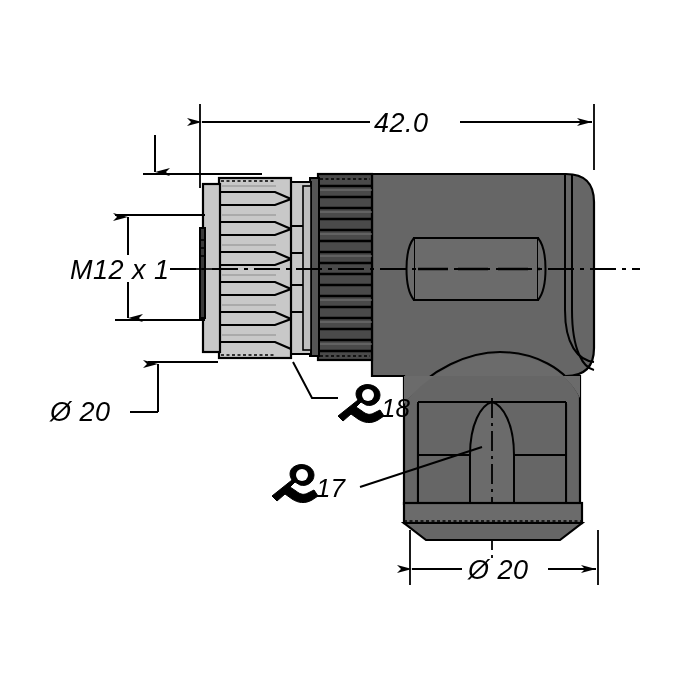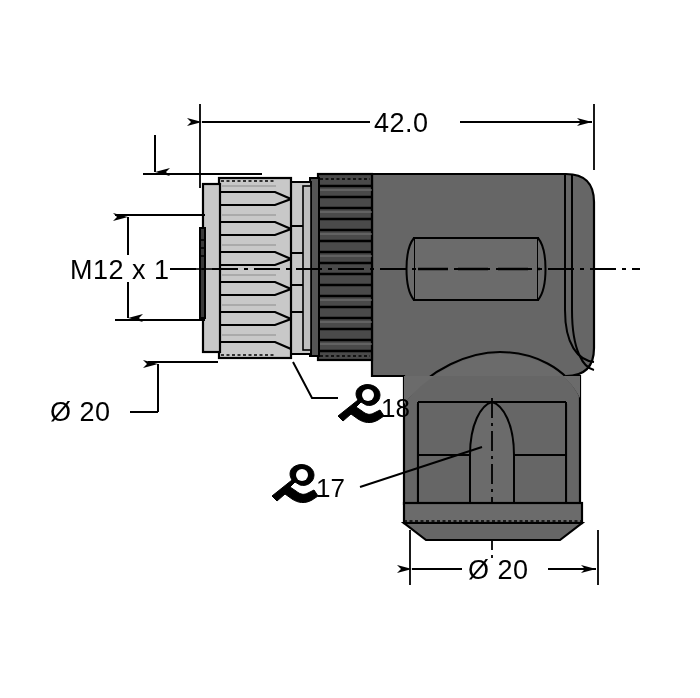--- a/index.html
+++ b/index.html
@@ -11,20 +11,21 @@
     width: 700px;
     height: 698px;
     font-family: "Liberation Sans", sans-serif;
     overflow: hidden;
   }
   #drawing-root {
     position: relative;
     width: 700px;
     height: 698px;
     background: #ffffff;
+    font-style: italic;
   }
   svg#tech-drawing {
     display: block;
     width: 700px;
     height: 698px;
   }
   .dim-text {
     font-family: "Liberation Sans", sans-serif;
     font-size: 27px;
     fill: #000000;

